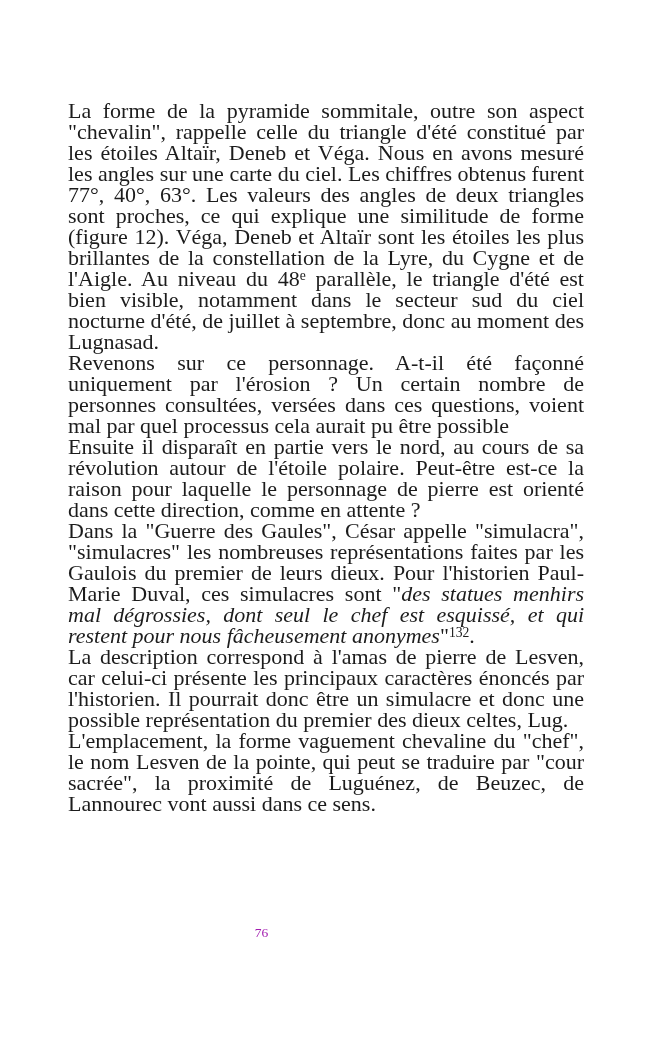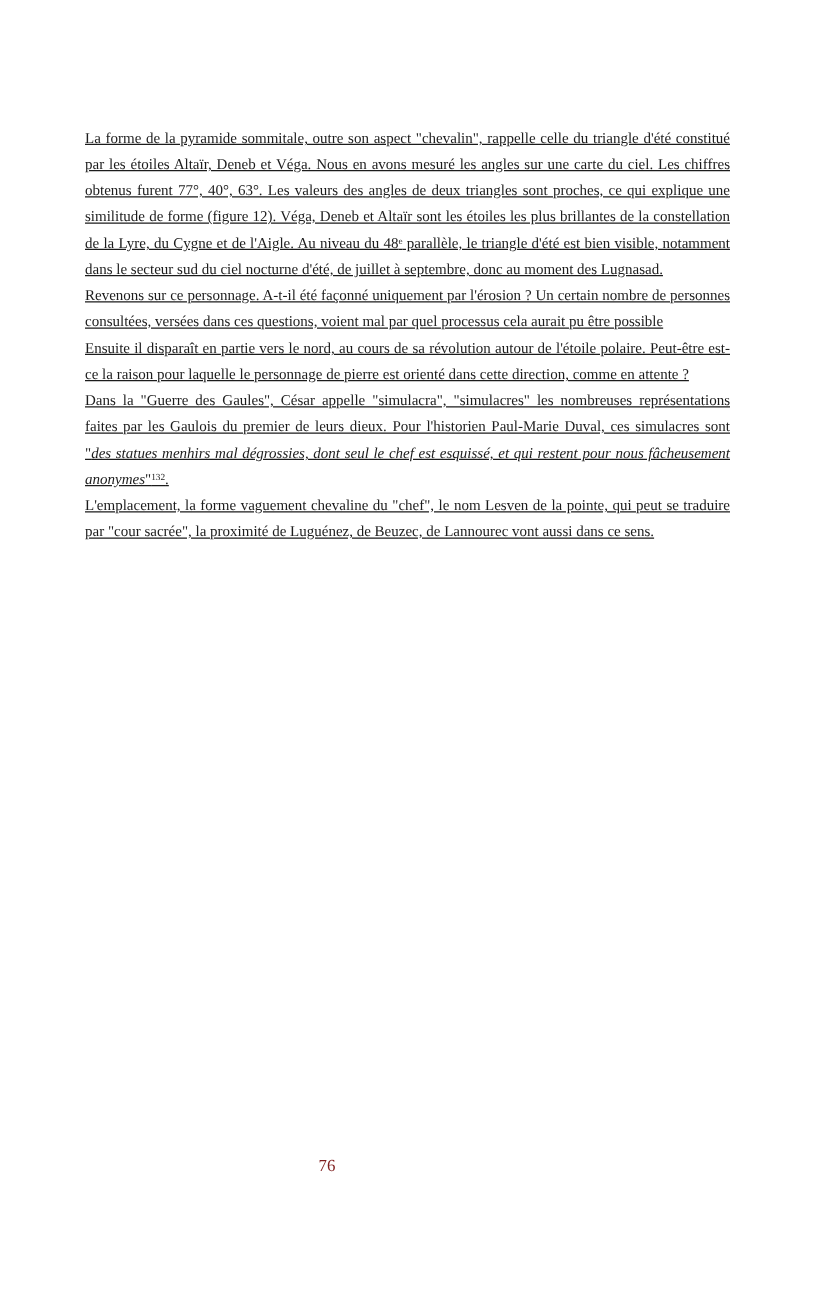--- a/index.html
+++ b/index.html
@@ -18,24 +18,23 @@
   .page {
     position: absolute;
     inset: 0;
     background: #ffffff;
   }
   .text-block {
     position: absolute;
     left: 68px;
     top: 100px;
     width: 516px;
-    font-size: 12px;
+    font-size: 22px;
     line-height: 21px;
     text-align: justify;
-    text-decoration: underline;
   }
   .text-block p {
     margin: 0;
     padding: 0;
   }
   .seg-italic {
     font-style: italic;
   }
   .seg-sup {
     font-size: 0.62em;
@@ -43,28 +42,29 @@
     top: -0.45em;
     line-height: 0;
   }
   .page-number {
     position: absolute;
     left: 0;
     width: 523px;
     top: 925px;
     text-align: center;
     font-size: 13.5px;
-    color: #7f1d1d;
+    color: #a21caf;
   }
 </style>
 </head>
 <body>
 
 <div class="page">
   <div class="text-block" id="text-block">
       <p><span>La forme de la pyramide sommitale, outre son aspect "chevalin", rappelle celle du triangle d'été constitué par les étoiles Altaïr, Deneb et Véga. Nous en avons mesuré les angles sur une carte du ciel. Les chiffres obtenus furent 77°, 40°, 63°. Les valeurs des angles de deux triangles sont proches, ce qui explique une similitude de forme (figure 12). Véga, Deneb et Altaïr sont les étoiles les plus brillantes de la constellation de la Lyre, du Cygne et de l'Aigle. Au niveau du 48</span><span class="seg-sup">e</span><span> parallèle, le triangle d'été est bien visible, notamment dans le secteur sud du ciel nocturne d'été, de juillet à septembre, donc au moment des Lugnasad.</span></p>
       <p><span>Revenons sur ce personnage. A-t-il été façonné uniquement par l'érosion ? Un certain nombre de personnes consultées, versées dans ces questions, voient mal par quel processus cela aurait pu être possible</span></p>
       <p><span>Ensuite il disparaît en partie vers le nord, au cours de sa révolution autour de l'étoile polaire. Peut-être est-ce la raison pour laquelle le personnage de pierre est orienté dans cette direction, comme en attente ?</span></p>
       <p><span>Dans la "Guerre des Gaules", César appelle "simulacra", "simulacres" les nombreuses représentations faites par les Gaulois du premier de leurs dieux. Pour l'historien Paul-Marie Duval, ces simulacres sont "</span><span class="seg-italic">des statues menhirs mal dégrossies, dont seul le chef est esquissé, et qui restent pour nous fâcheusement anonymes</span><span>"</span><span class="seg-sup">132</span><span>.</span></p>
+      <p><span>La description correspond à l'amas de pierre de Lesven, car celui-ci présente les principaux caractères énoncés par l'historien. Il pourrait donc être un simulacre et donc une possible représentation du premier des dieux celtes, Lug.</span></p>
       <p><span>L'emplacement, la forme vaguement chevaline du "chef", le nom Lesven de la pointe, qui peut se traduire par "cour sacrée", la proximité de Luguénez, de Beuzec, de Lannourec vont aussi dans ce sens.</span></p>
     </div>
   <div class="page-number">76</div>
 </div>
 
 </body></html>

